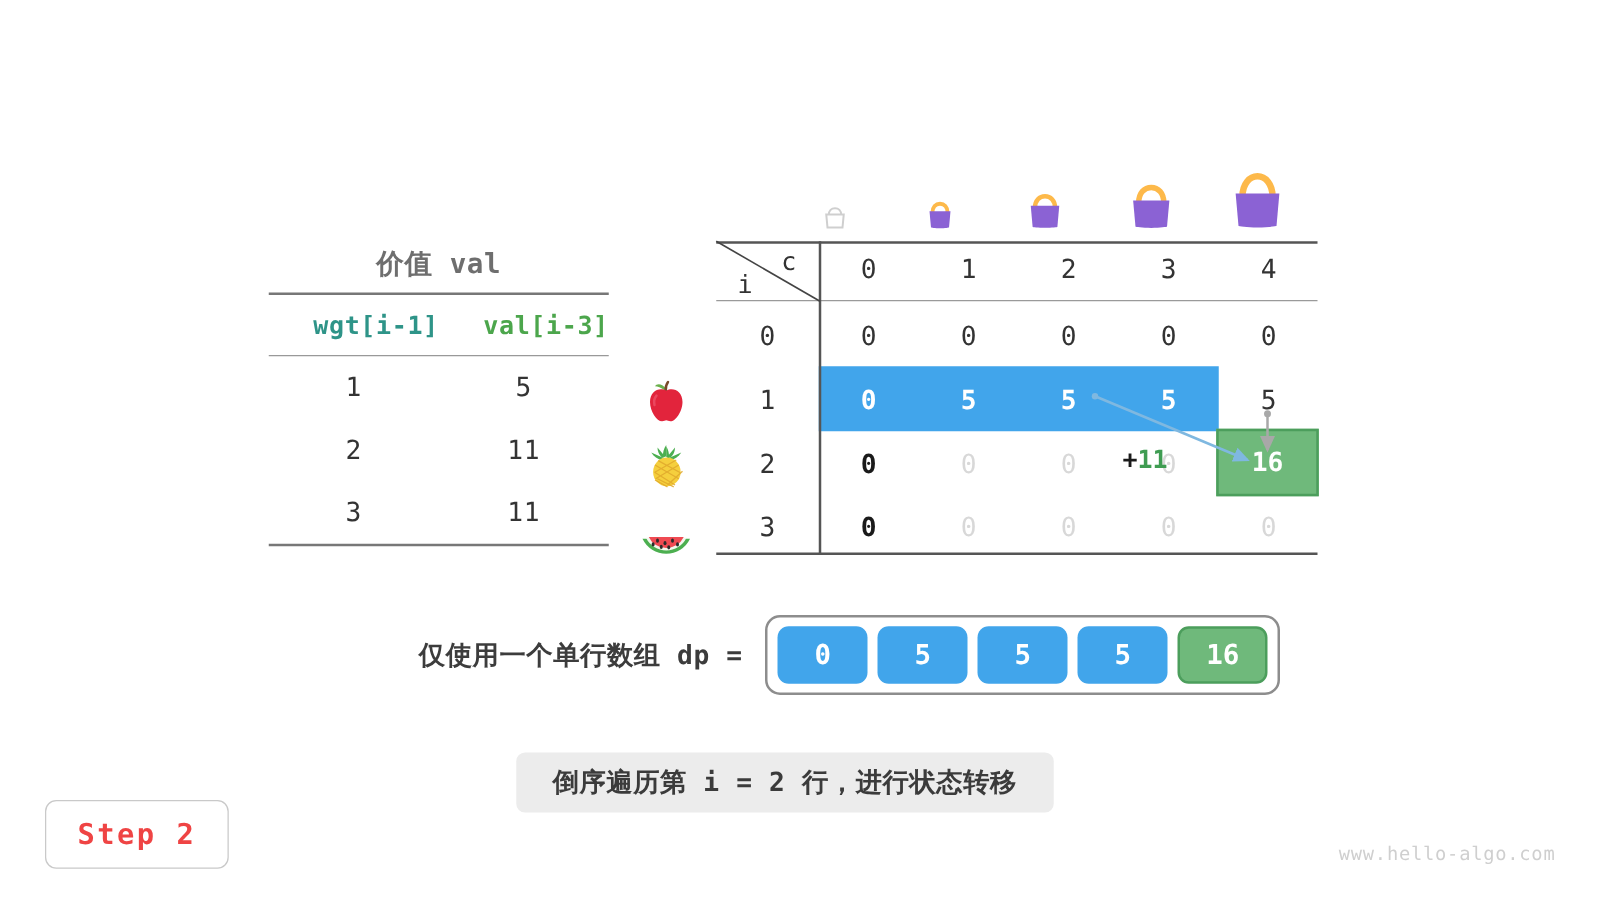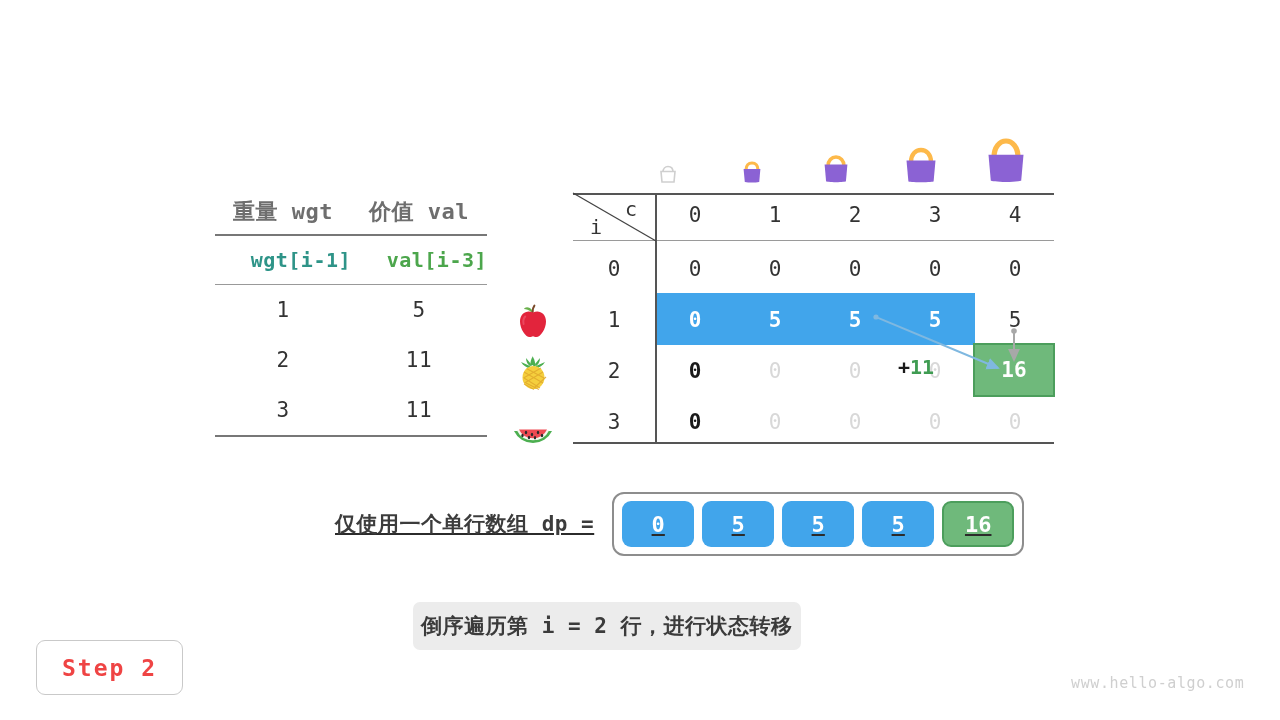--- a/index.html
+++ b/index.html
@@ -66,39 +66,39 @@
     position: absolute; background: #6fb97b; border: 2px solid #4c9e5c;
     box-sizing: border-box;
   }
   .green-cell span { display: block; width: 100%; text-align: center; color: #fff; font-weight: bold; font-size: 21px; }
 
   .plus-label { position: absolute; font-size: 20px; font-weight: bold; }
   .plus-label .sign { color: #1a1a1a; }
   .plus-label .num  { color: #3f9c52; }
 
   
-  #dp-array-wrap { position: absolute; left: 335px; top: 492px; display: flex; align-items: center; text-decoration: underline; }
+  #dp-array-wrap { position: absolute; left: 335px; top: 492px; display: flex; align-items: center; }
   #dp-array-label { font-size: 21px; font-weight: bold; color: #3c3c3c; letter-spacing: 0.5px; white-space: nowrap; }
   #dp-array-box {
     margin-left: 18px; border: 2px solid #8d8d8d; border-radius: 12px;
     padding: 7px 8px; display: flex; gap: 8px; background: #fff;
   }
   .arr-cell {
     width: 72px; height: 46px; border-radius: 9px;
     display: flex; align-items: center; justify-content: center;
     font-size: 22px; color: #fff; font-weight: bold;
   }
   .arr-cell.blue  { background: #41a5eb; }
   .arr-cell.green { background: #6fb97b; border: 2px solid #4c9e5c; box-sizing: border-box; }
 
   
   #caption {
     position: absolute; left: 413px; top: 602px;
     background: #ececec; border-radius: 7px;
-    padding: 10px 8px; font-size: 21px; color: #3b3b3b; font-weight: bold;
+    padding: 10px 29px; font-size: 21px; color: #3b3b3b; font-weight: bold;
     letter-spacing: 0.5px;
   }
 
   
   #step-badge {
     position: absolute; left: 36px; top: 640px;
     width: 145px; height: 53px; border: 1.5px solid #c9c9c9; border-radius: 9px;
     display: flex; align-items: center; justify-content: center;
     font-size: 23px; font-weight: bold; color: #ef4444; letter-spacing: 2px;
   }
@@ -111,21 +111,20 @@
 
   svg { display: block; overflow: visible; }
 </style>
 </head>
 <body>
 
 <div class="stage">
 
   <div id="item-table">
     <div class="it-row">
-      <div class="it-cell it-head">重量 wgt</div>
       <div class="it-cell it-head">价值 val</div>
     </div>
     <div class="rule-top"></div>
     <div class="it-row">
       <div class="it-cell it-sub teal">wgt[i-1]</div>
       <div class="it-cell it-sub green">val[i-3]</div>
     </div>
     <div class="rule-mid"></div>
     <div class="it-row">
       <div class="it-cell it-data">1</div>

